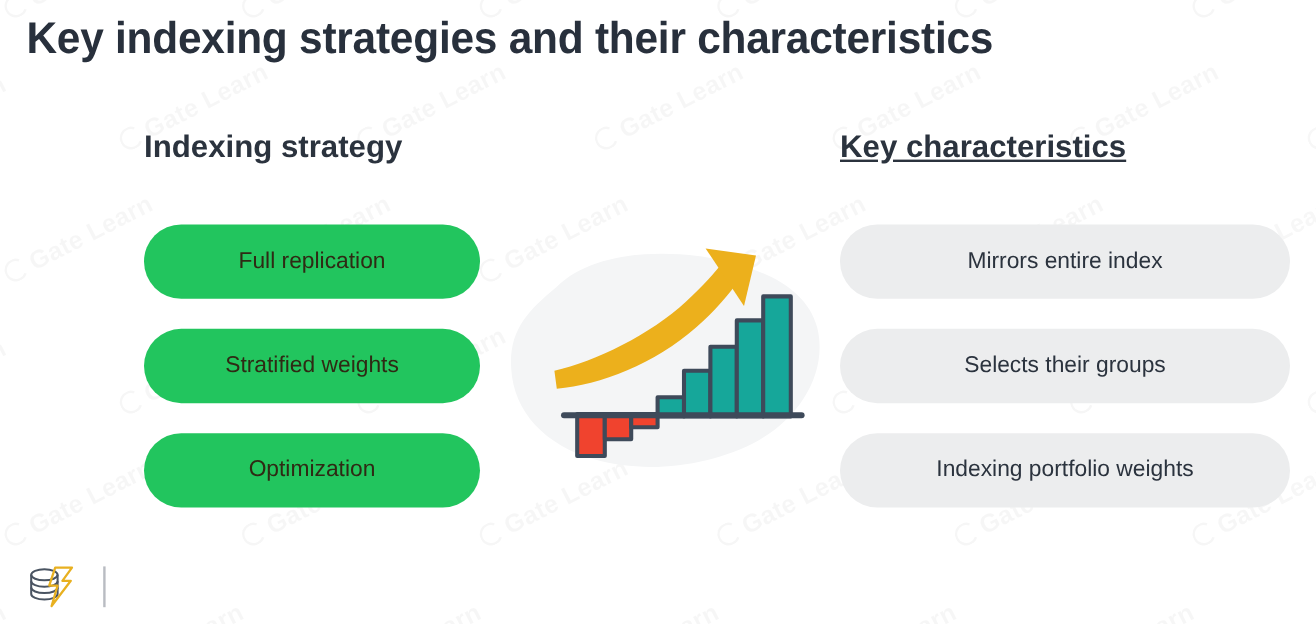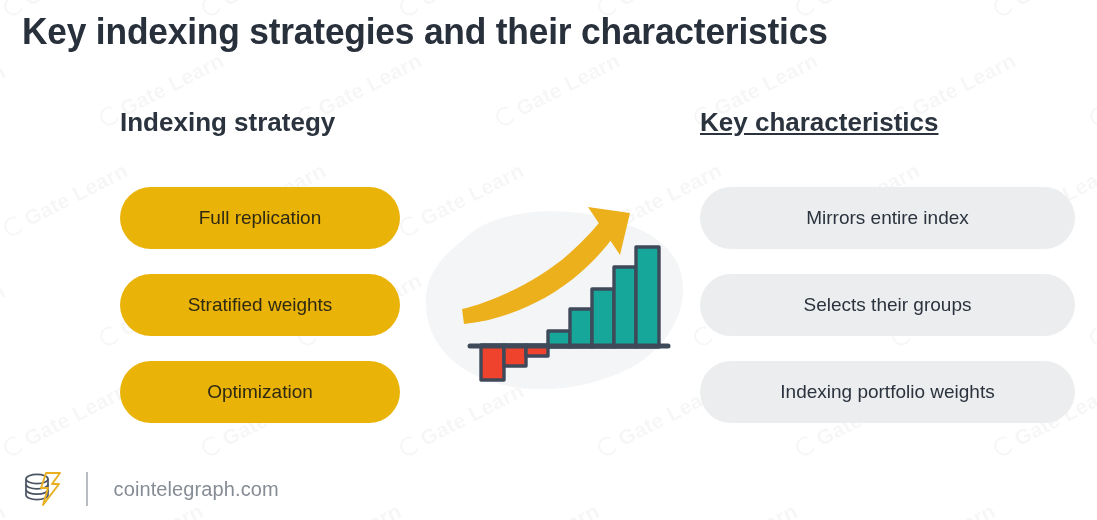--- a/index.html
+++ b/index.html
@@ -84,21 +84,21 @@
     justify-content: center;
     font-size: 19px;
     z-index: 3;
     box-sizing: border-box;
     padding: 0 14px;
     text-align: center;
   }
   .pill-left {
     left: 120px;
     width: 280px;
-    background: #eab308;
+    background: #22c55e;
     color: #2f2a14;
   }
   .pill-right {
     left: 700px;
     width: 375px;
     background: #ecedee;
     color: #2b333e;
   }
   .row-0 { top: 187px; }
   .row-1 { top: 274px; }
@@ -243,14 +243,13 @@
       <g stroke="#4a5462" stroke-width="1.7" fill="none">
         <ellipse cx="15" cy="10" rx="11" ry="4.6"></ellipse>
         <path d="M 4 10 L 4 26 C 4 28.6, 8.9 30.6, 15 30.6 C 21.1 30.6, 26 28.6, 26 26 L 26 10"></path>
         <path d="M 4 15.3 C 4 17.9, 8.9 19.9, 15 19.9 C 21.1 19.9, 26 17.9, 26 15.3"></path>
         <path d="M 4 20.6 C 4 23.2, 8.9 25.2, 15 25.2 C 21.1 25.2, 26 23.2, 26 20.6"></path>
       </g>
       <path d="M 24 4 L 38 4 L 30 15 L 37 15 L 21 36 L 26 19 L 19 19 Z" fill="none" stroke="#e8b020" stroke-width="1.9" stroke-linejoin="round"></path>
     </svg>
   </span>
   <span id="footer-divider"></span>
-  <span id="footer-url">cointelegraph.com</span>
 </div>
 
 </body></html>

